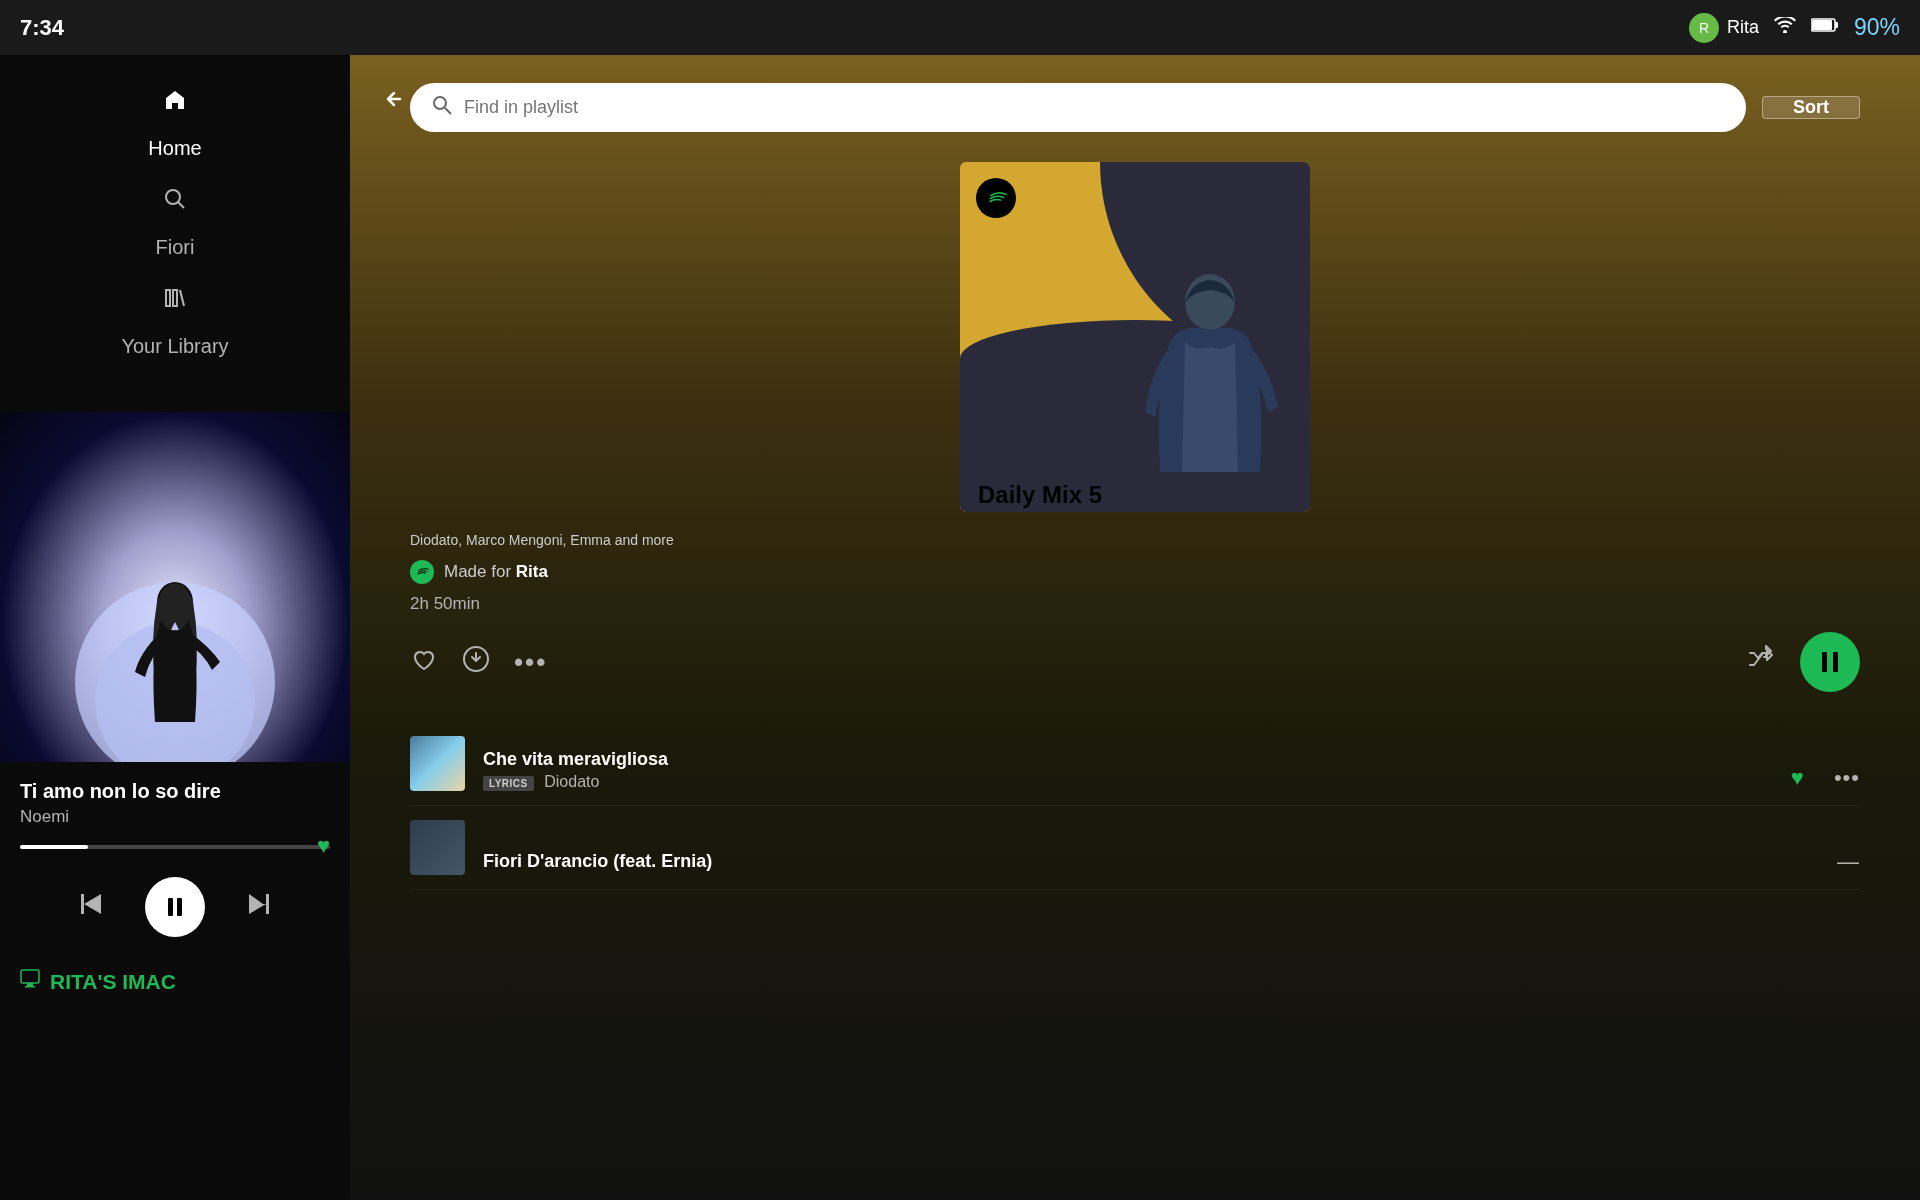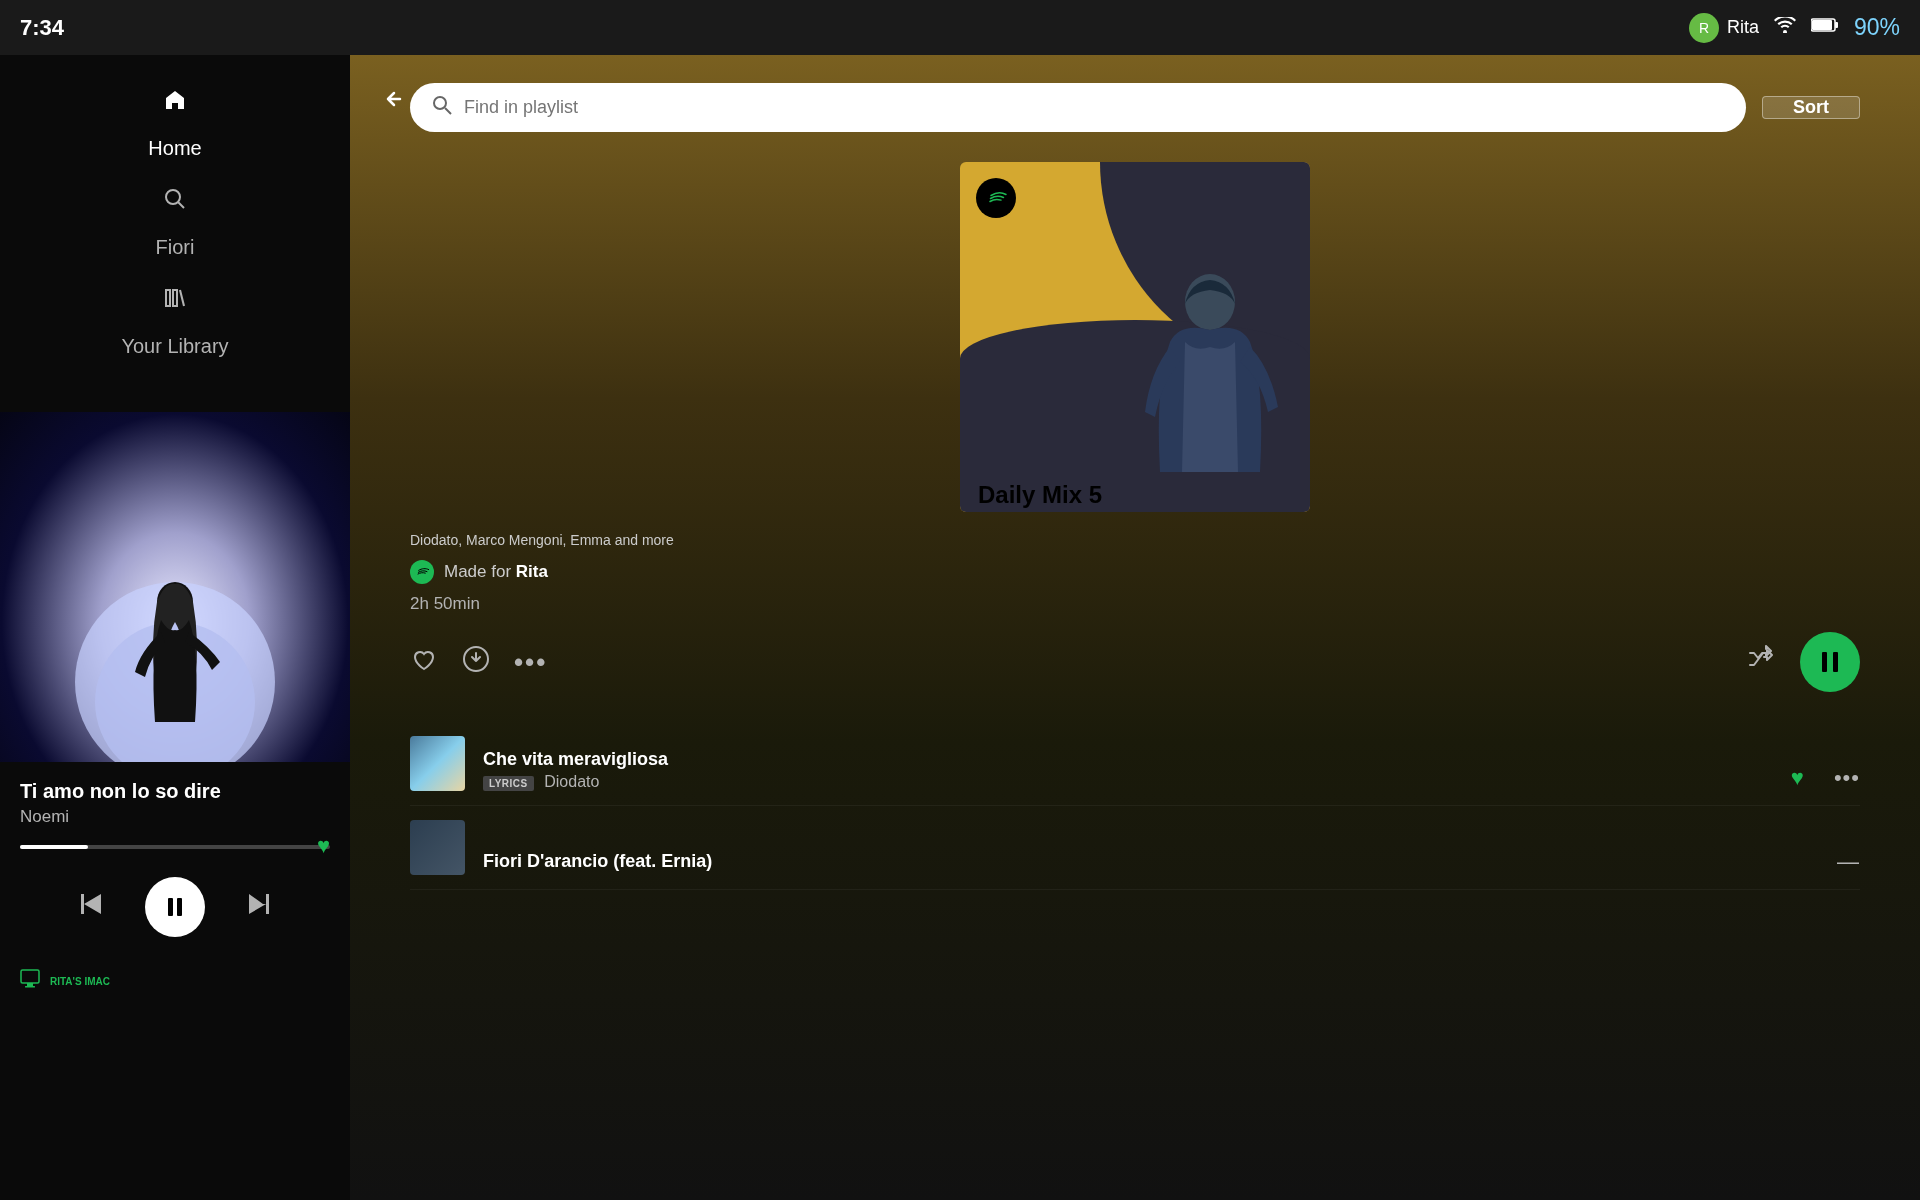--- a/index.html
+++ b/index.html
@@ -174,21 +174,21 @@
       cursor: pointer;
       color: #000;
     }
 
     .device-bar {
       display: flex;
       align-items: center;
       gap: 10px;
       padding: 12px 20px 16px;
       color: #1db954;
-      font-size: 10px;
+      font-size: 21px;
       font-weight: 600;
     }
     .device-icon {
       font-size: 20px;
     }
 
     
     .main-content {
       flex: 1;
       background: linear-gradient(180deg, #7a6020 0%, #3d3010 30%, #1a1a0a 60%, #111 100%);

